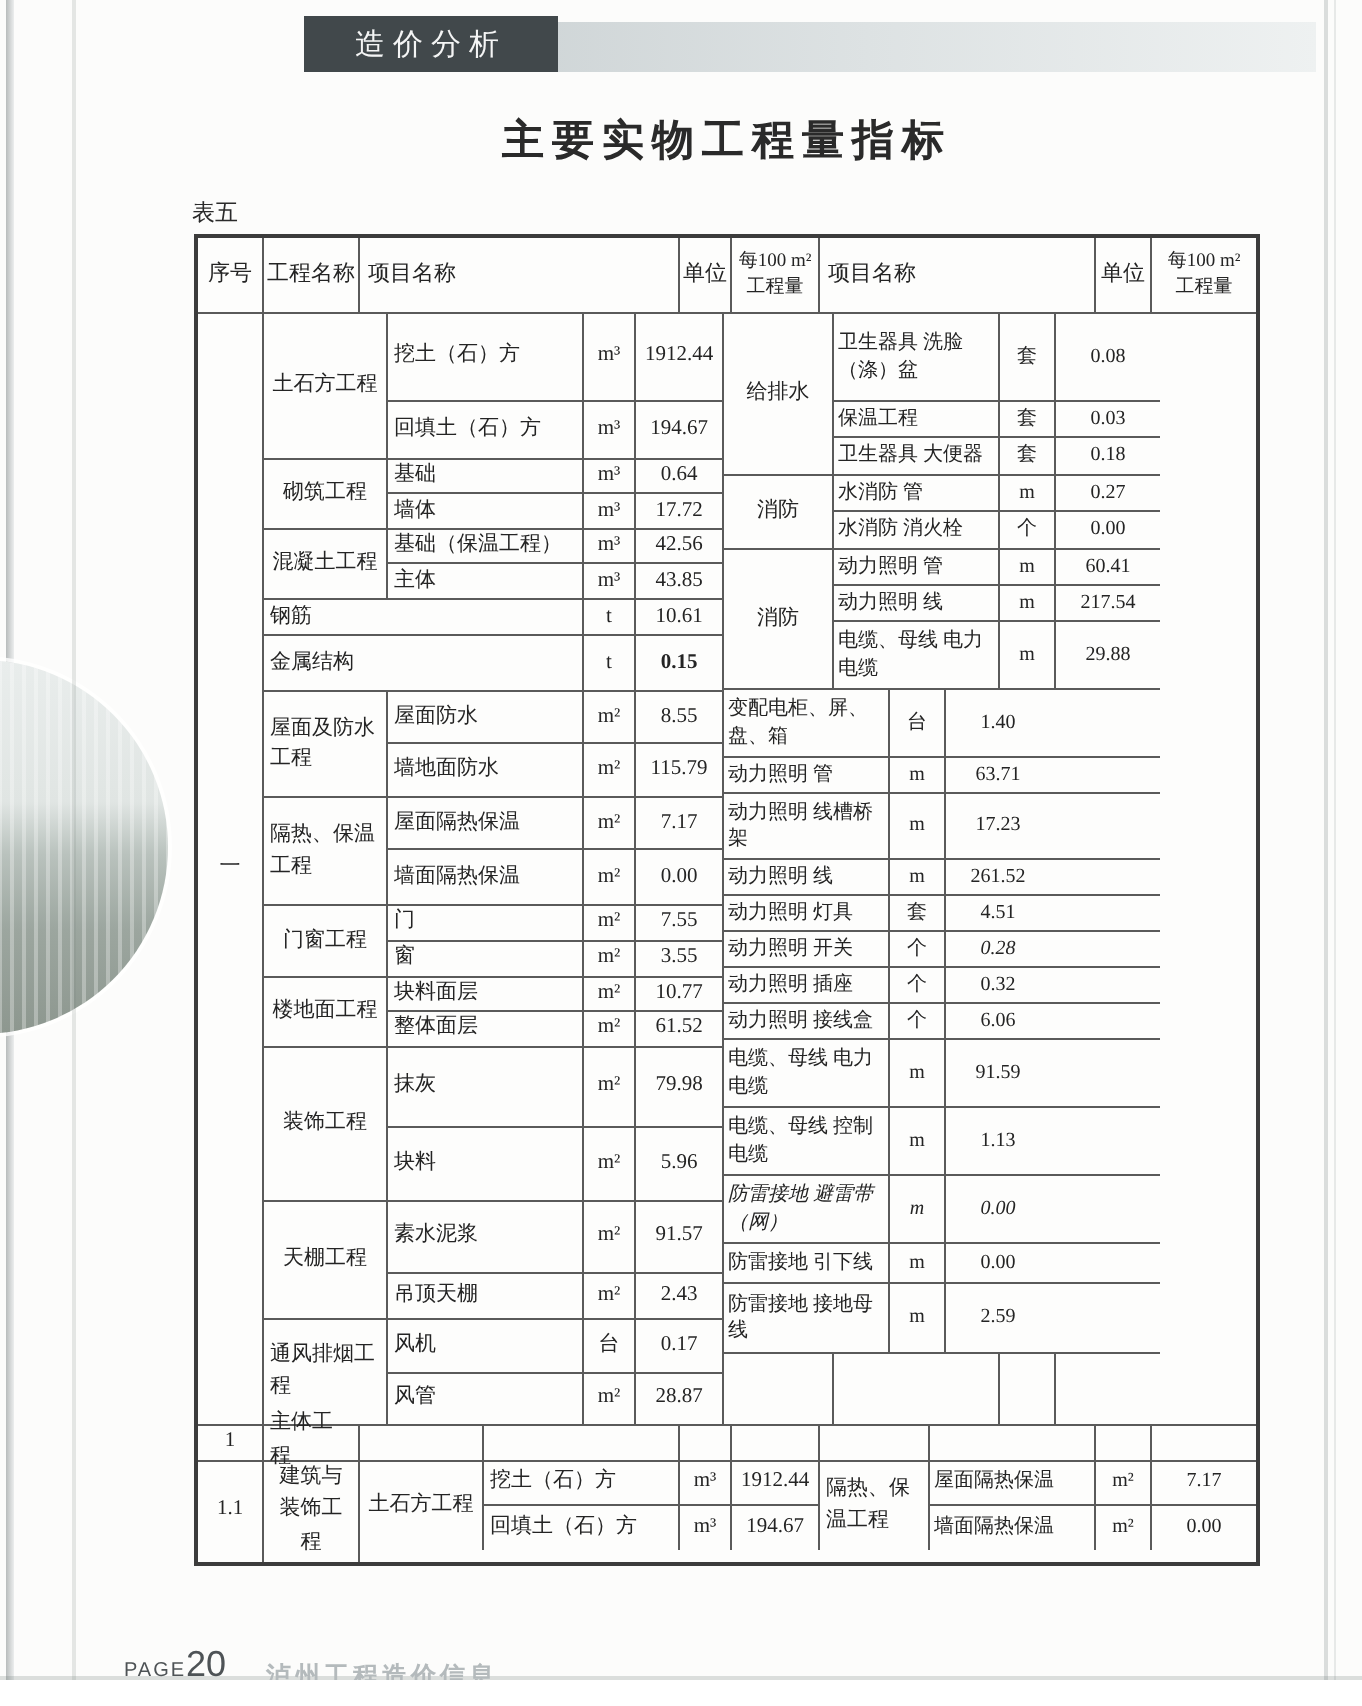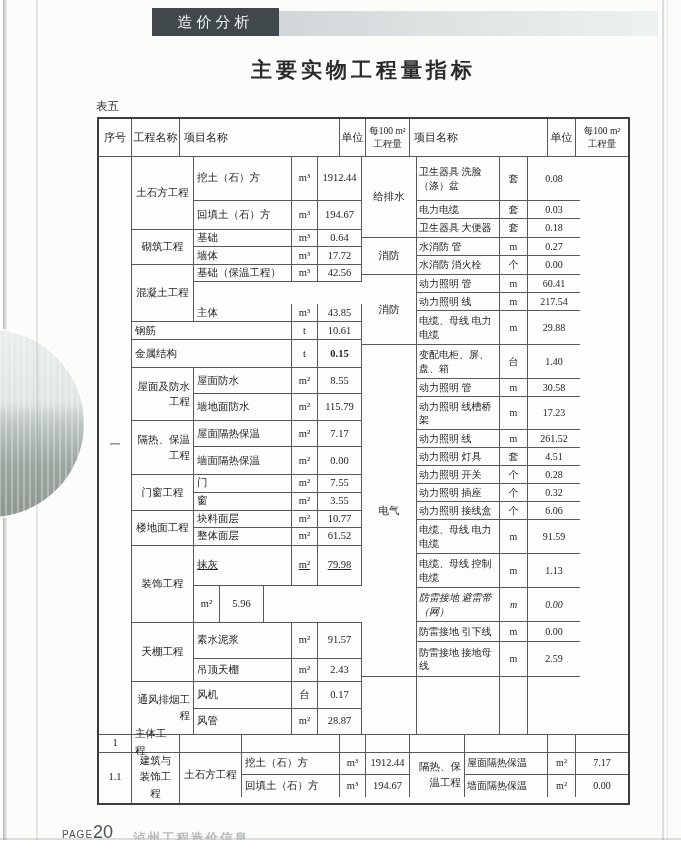--- a/index.html
+++ b/index.html
@@ -94,21 +94,21 @@
     display: flex; align-items: center; justify-content: center;
     text-align: center; padding: 0 3px; line-height: 1.6;
   }
   .half { display: flex; flex-direction: column; flex: 0 0 auto; }
 
   .grp { display: flex; border-bottom: 1px solid #5a5a5a; }
   .half .grp:last-child { border-bottom: none; }
   .gcat {
     flex: 0 0 auto; border-right: 1px solid #5a5a5a;
     display: flex; align-items: center; justify-content: center;
-    text-align: right; padding: 0 3px; line-height: 1.5;
+    text-align: left; padding: 0 3px; line-height: 1.5;
   }
   .gitems { display: flex; flex-direction: column; flex: 1; }
   .irow { display: flex; flex: 1; }
   .irow:not(:last-child) { border-bottom: 1px solid #5a5a5a; }
   .ic {
     flex: 0 0 auto;
     display: flex; align-items: center;
     border-right: 1px solid #5a5a5a;
     padding: 1px 3px; line-height: 1.35;
   }
@@ -202,21 +202,21 @@
             </div>
           </div>
           <div class="grp">
             <div class="gcat" style="width: 62px;">混凝土工程</div>
             <div class="gitems">
               <div class="irow" style="min-height: 17px;">
                 <div class="ic" style="width: 98px;">基础（保温工程）</div>
                 <div class="ic iu" style="width: 26px;">m³</div>
                 <div class="ic iq" style="width: 44px;">42.56</div>
               </div>
-              <div class="irow" style="min-height: 17px; margin-top: 22px;">
+              <div class="irow" style="min-height: 17px;">
                 <div class="ic" style="width: 98px;">主体</div>
                 <div class="ic iu" style="width: 26px;">m³</div>
                 <div class="ic iq" style="width: 44px;">43.85</div>
               </div>
             </div>
           </div>
           <div class="grp">
             <div class="irow" style="min-height: 17px;">
               <div class="ic" style="width: 160px;">钢筋</div>
               <div class="ic iu" style="width: 26px;">t</div>
@@ -286,26 +286,27 @@
               <div class="irow" style="min-height: 17px;">
                 <div class="ic" style="width: 98px;">整体面层</div>
                 <div class="ic iu" style="width: 26px;">m²</div>
                 <div class="ic iq" style="width: 44px;">61.52</div>
               </div>
             </div>
           </div>
           <div class="grp">
             <div class="gcat" style="width: 62px;">装饰工程</div>
             <div class="gitems">
-              <div class="irow" style="min-height: 40px; text-decoration: underline;">
+              <div class="irow" style="min-height: 40px;">
                 <div class="ic" style="width: 98px;">抹灰</div>
                 <div class="ic iu" style="width: 26px;">m²</div>
                 <div class="ic iq" style="width: 44px;">79.98</div>
               </div>
               <div class="irow" style="min-height: 36px;">
+                <div class="ic" style="width: 98px;">块料</div>
                 <div class="ic iu" style="width: 26px;">m²</div>
                 <div class="ic iq" style="width: 44px;">5.96</div>
               </div>
             </div>
           </div>
           <div class="grp">
             <div class="gcat" style="width: 62px;">天棚工程</div>
             <div class="gitems">
               <div class="irow" style="min-height: 36px;">
                 <div class="ic" style="width: 98px;">素水泥浆</div>
@@ -338,21 +339,21 @@
       <div class="half half-right" style="width:218px" id="one-right">
           <div class="grp">
             <div class="gcat" style="width: 55px;">给排水</div>
             <div class="gitems">
               <div class="irow" style="min-height: 44px;">
                 <div class="ic" style="width: 83px;">卫生器具 洗脸（涤）盆</div>
                 <div class="ic iu" style="width: 28px;">套</div>
                 <div class="ic iq last" style="width: 52px;">0.08</div>
               </div>
               <div class="irow" style="min-height: 18px;">
-                <div class="ic" style="width: 83px;">电力电缆</div>
+                <div class="ic" style="width: 83px;">保温工程</div>
                 <div class="ic iu" style="width: 28px;">套</div>
                 <div class="ic iq last" style="width: 52px;">0.03</div>
               </div>
               <div class="irow" style="min-height: 18px;">
                 <div class="ic" style="width: 83px;">卫生器具 大便器</div>
                 <div class="ic iu" style="width: 28px;">套</div>
                 <div class="ic iq last" style="width: 52px;">0.18</div>
               </div>
             </div>
           </div>
@@ -385,51 +386,50 @@
                 <div class="ic iq last" style="width: 52px;">217.54</div>
               </div>
               <div class="irow" style="min-height: 33px;">
                 <div class="ic" style="width: 83px;">电缆、母线 电力电缆</div>
                 <div class="ic iu" style="width: 28px;">m</div>
                 <div class="ic iq last" style="width: 52px;">29.88</div>
               </div>
             </div>
           </div>
           <div class="grp">
-            <div class="gcat" style="width: 55px;">电气</div>
             <div class="gitems">
               <div class="irow" style="min-height: 34px;">
                 <div class="ic" style="width: 83px;">变配电柜、屏、盘、箱</div>
                 <div class="ic iu" style="width: 28px;">台</div>
                 <div class="ic iq last" style="width: 52px;">1.40</div>
               </div>
               <div class="irow" style="min-height: 18px;">
                 <div class="ic" style="width: 83px;">动力照明 管</div>
                 <div class="ic iu" style="width: 28px;">m</div>
-                <div class="ic iq last" style="width: 52px;">30.58</div>
+                <div class="ic iq last" style="width: 52px;">63.71</div>
               </div>
               <div class="irow" style="min-height: 33px;">
                 <div class="ic" style="width: 83px;">动力照明 线槽桥架</div>
                 <div class="ic iu" style="width: 28px;">m</div>
                 <div class="ic iq last" style="width: 52px;">17.23</div>
               </div>
               <div class="irow" style="min-height: 18px;">
                 <div class="ic" style="width: 83px;">动力照明 线</div>
                 <div class="ic iu" style="width: 28px;">m</div>
                 <div class="ic iq last" style="width: 52px;">261.52</div>
               </div>
               <div class="irow" style="min-height: 18px;">
                 <div class="ic" style="width: 83px;">动力照明 灯具</div>
                 <div class="ic iu" style="width: 28px;">套</div>
                 <div class="ic iq last" style="width: 52px;">4.51</div>
               </div>
               <div class="irow" style="min-height: 18px;">
                 <div class="ic" style="width: 83px;">动力照明 开关</div>
                 <div class="ic iu" style="width: 28px;">个</div>
-                <div class="ic iq last" style="width: 52px;">0.28</div>
+                <div class="ic iq last" style="width: 52px; font-style: italic;">0.28</div>
               </div>
               <div class="irow" style="min-height: 18px;">
                 <div class="ic" style="width: 83px;">动力照明 插座</div>
                 <div class="ic iu" style="width: 28px;">个</div>
                 <div class="ic iq last" style="width: 52px;">0.32</div>
               </div>
               <div class="irow" style="min-height: 18px;">
                 <div class="ic" style="width: 83px;">动力照明 接线盒</div>
                 <div class="ic iu" style="width: 28px;">个</div>
                 <div class="ic iq last" style="width: 52px;">6.06</div>

